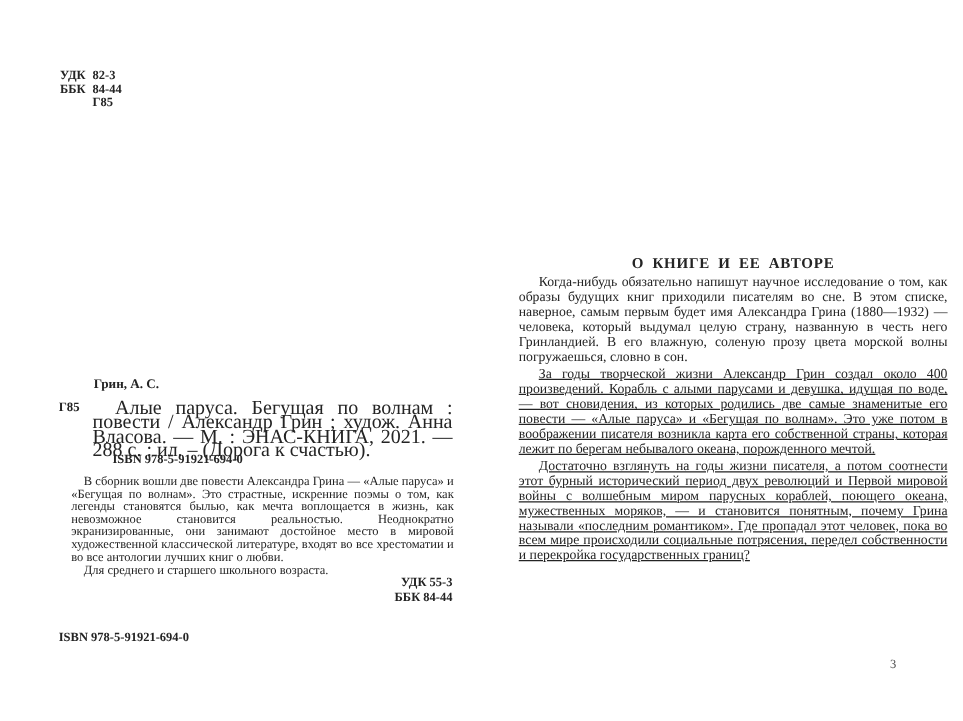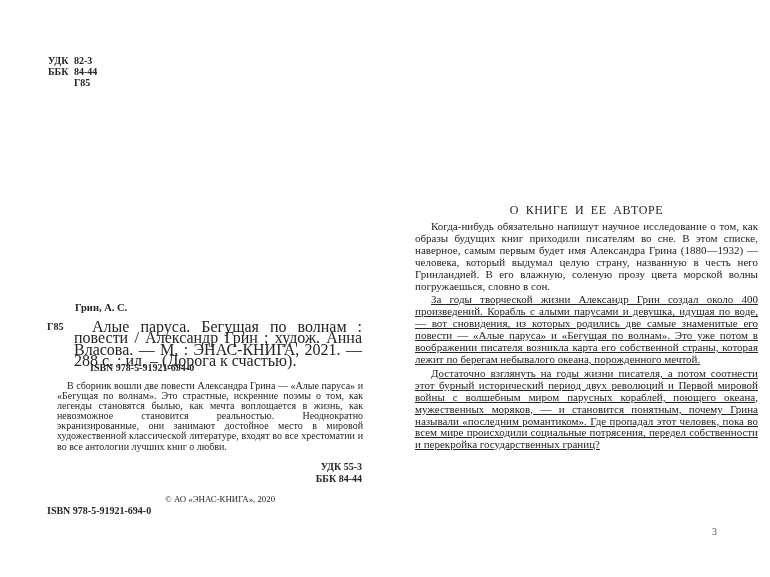--- a/index.html
+++ b/index.html
@@ -33,21 +33,21 @@
     position:absolute; left:212px; top:461px; width:150px;
     text-align:right; font-weight:bold; font-size:10px; line-height:11.6px;
   }
 
   .isbn-bottom { position:absolute; left:47px; top:505px; font-weight:bold; font-size:10px; }
   .copyrights  { position:absolute; left:165px; top:494px; font-size:8.8px; line-height:11.2px; }
 
   
   .about-heading {
     position:absolute; left:415px; top:193px; width:343px; text-align:center;
-    font-weight:normal; font-size:12px; letter-spacing:0.6px; word-spacing:3px;
+    font-weight:bold; font-size:12px; letter-spacing:0.6px; word-spacing:3px;
   }
   .about-body {
     position:absolute; left:415px; top:221px; width:343px;
     font-size:11px; line-height:11.9px; text-align:justify;
   }
   .about-body p { margin:0; text-indent:16px; }
   .about-body p + p { margin-top:2px;text-decoration:underline; }
 
   .page-number { position:absolute; left:712px; top:526px; font-size:10px; color:#4a4a4a; }
 </style>
@@ -75,31 +75,31 @@
 
     <div class="author">Грин, А. С.</div>
 
     <div class="entry-code">Г85</div>
     <p class="entry-text">Алые паруса. Бегущая по волнам : повести / Александр Грин ; худож. Анна Власова. — М. : ЭНАС-КНИГА, 2021. — 288 с. : ил. – (Дорога к счастью).</p>
 
     <div class="isbn-mid">ISBN 978-5-91921-694-0</div>
 
     <div class="annotation">
       <p>В сборник вошли две повести Александра Грина — «Алые паруса» и «Бегущая по волнам». Это страстные, искренние поэмы о том, как легенды становятся былью, как мечта воплощается в жизнь, как невозможное становится реальностью. Неоднократно экранизированные, они занимают достойное место в мировой художественной классической литературе, входят во все хрестоматии и во все антологии лучших книг о любви.</p>
+      <p>Для среднего и старшего школьного возраста.</p>
     </div>
 
     <div class="codes-bottom">
       <div>УДК 55-3</div>
       <div>ББК 84-44</div>
     </div>
 
     <div class="isbn-bottom">ISBN 978-5-91921-694-0</div>
 
     <div class="copyrights">
-      <div>© АО «ЭНАС-КНИГА», 2020</div>
     </div>
 
   </section>
 
   <section>
 
     <h2 class="about-heading">О КНИГЕ И ЕЕ АВТОРЕ</h2>
 
     <div class="about-body">
       <p>Когда-нибудь обязательно напишут научное исследование о том, как образы будущих книг приходили писателям во сне. В этом списке, наверное, самым первым будет имя Александра Грина (1880—1932) — человека, который выдумал целую страну, названную в честь него Гринландией. В его влажную, соленую прозу цвета морской волны погружаешься, словно в сон.</p>

